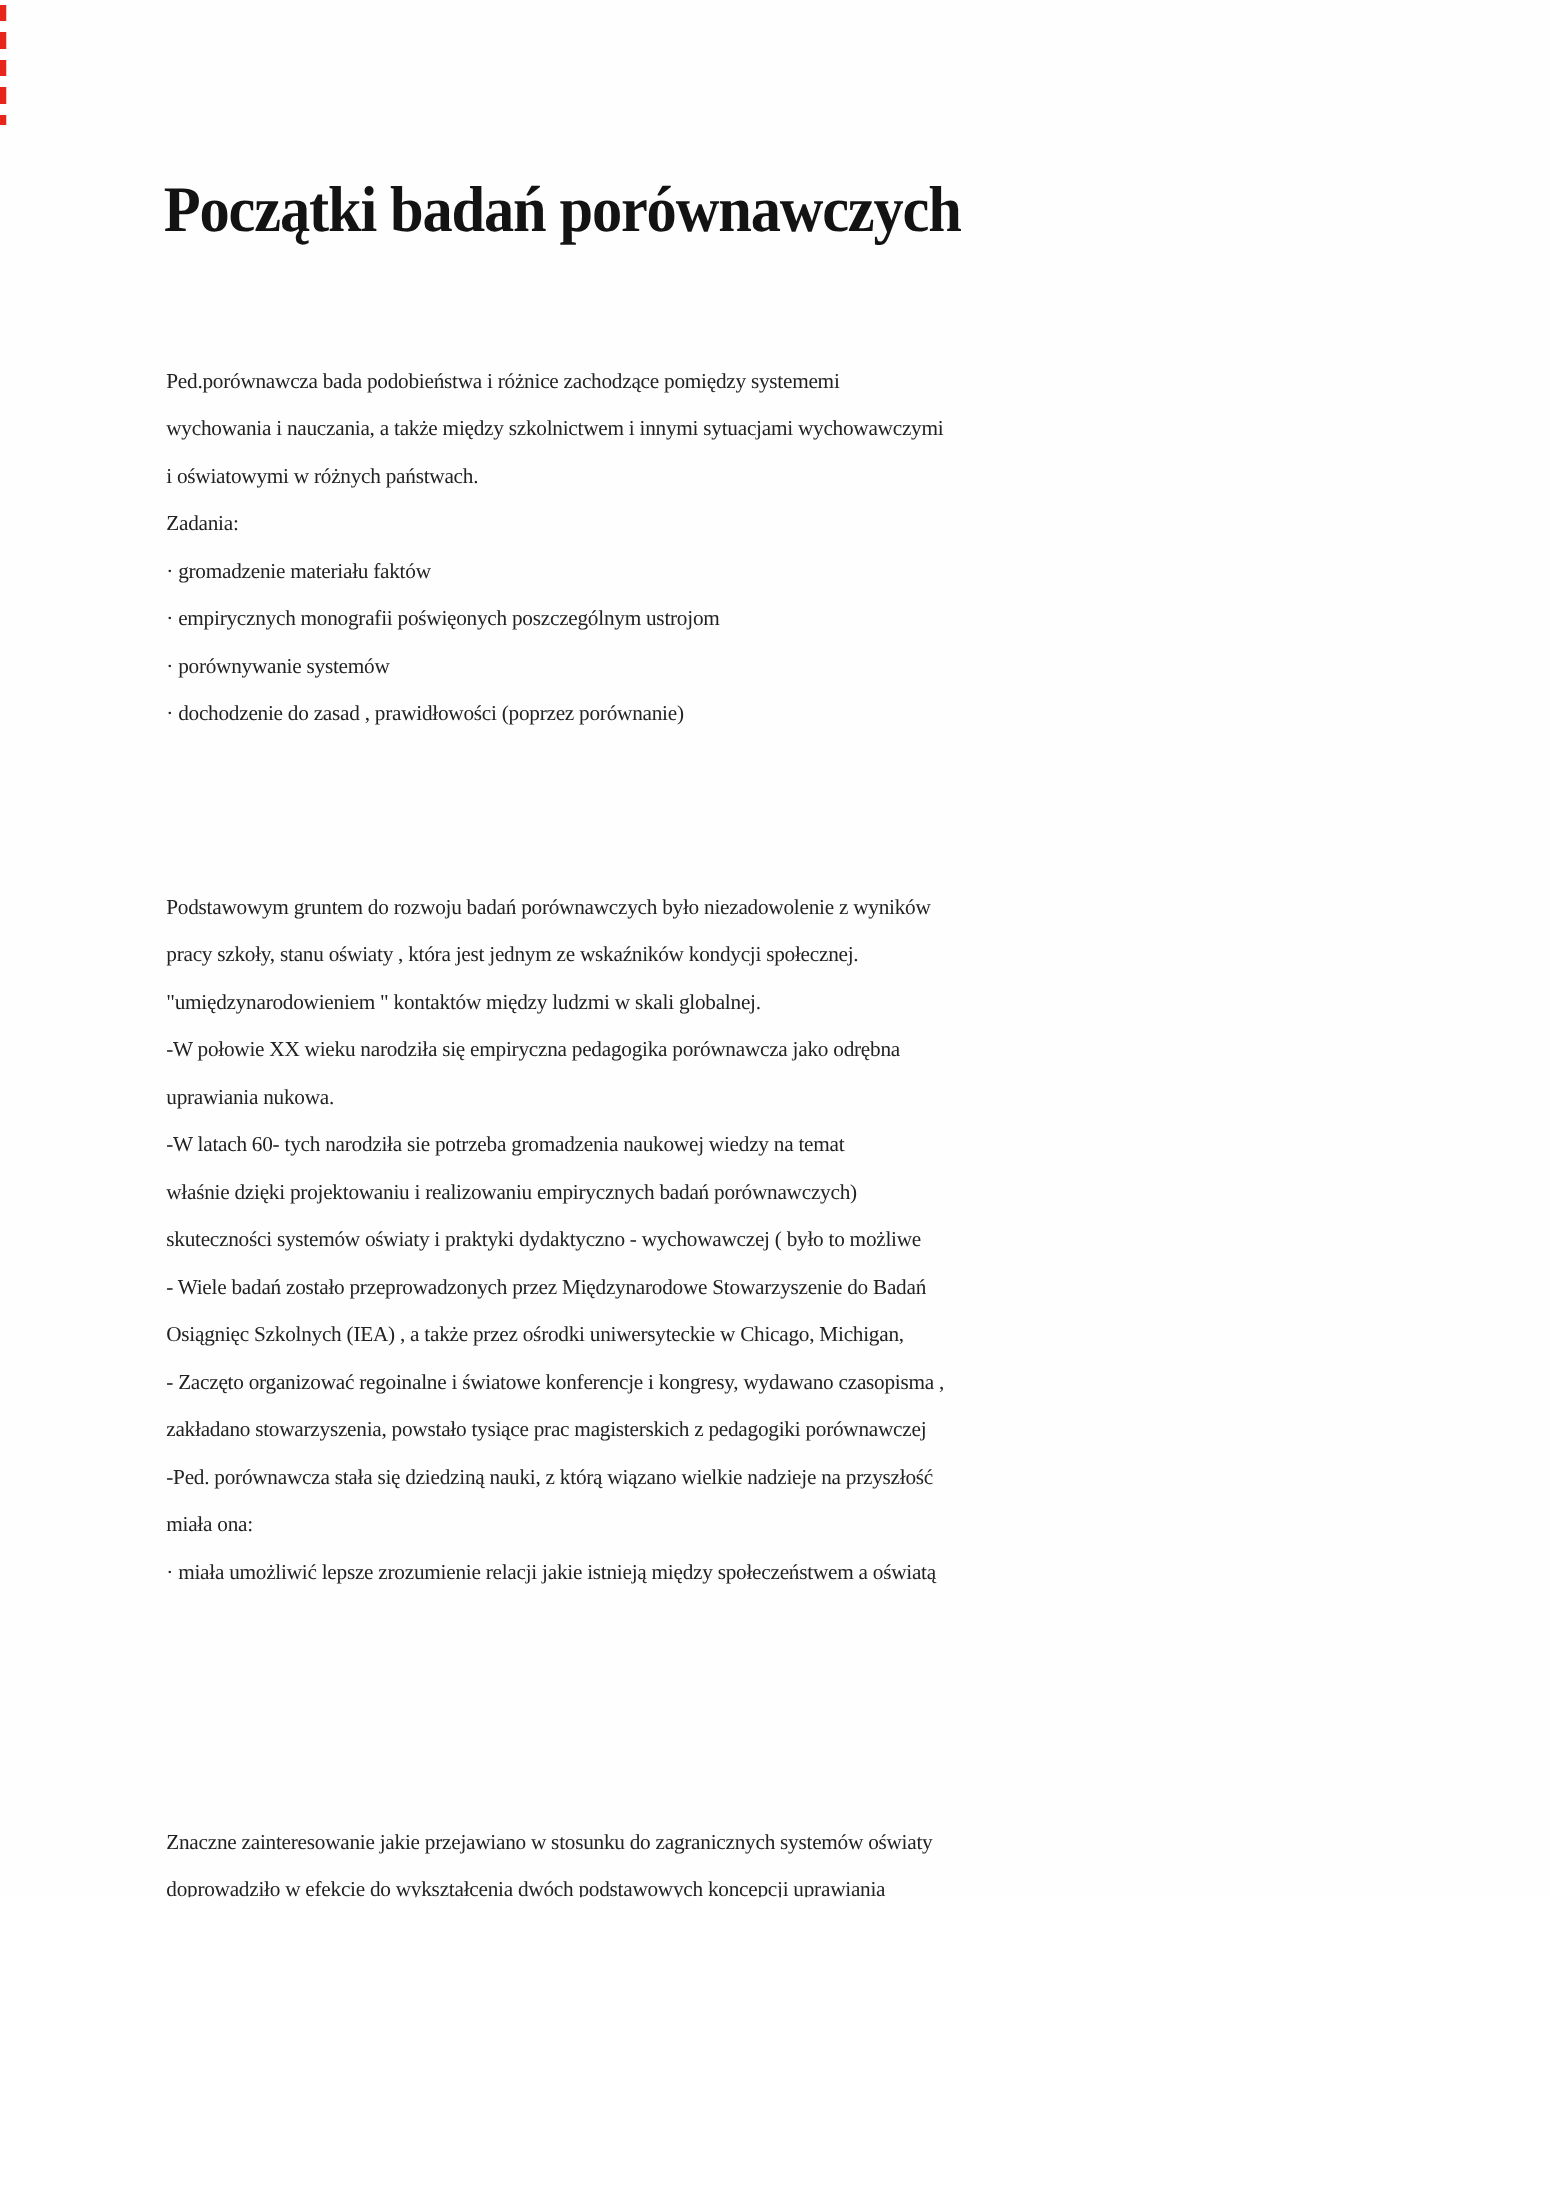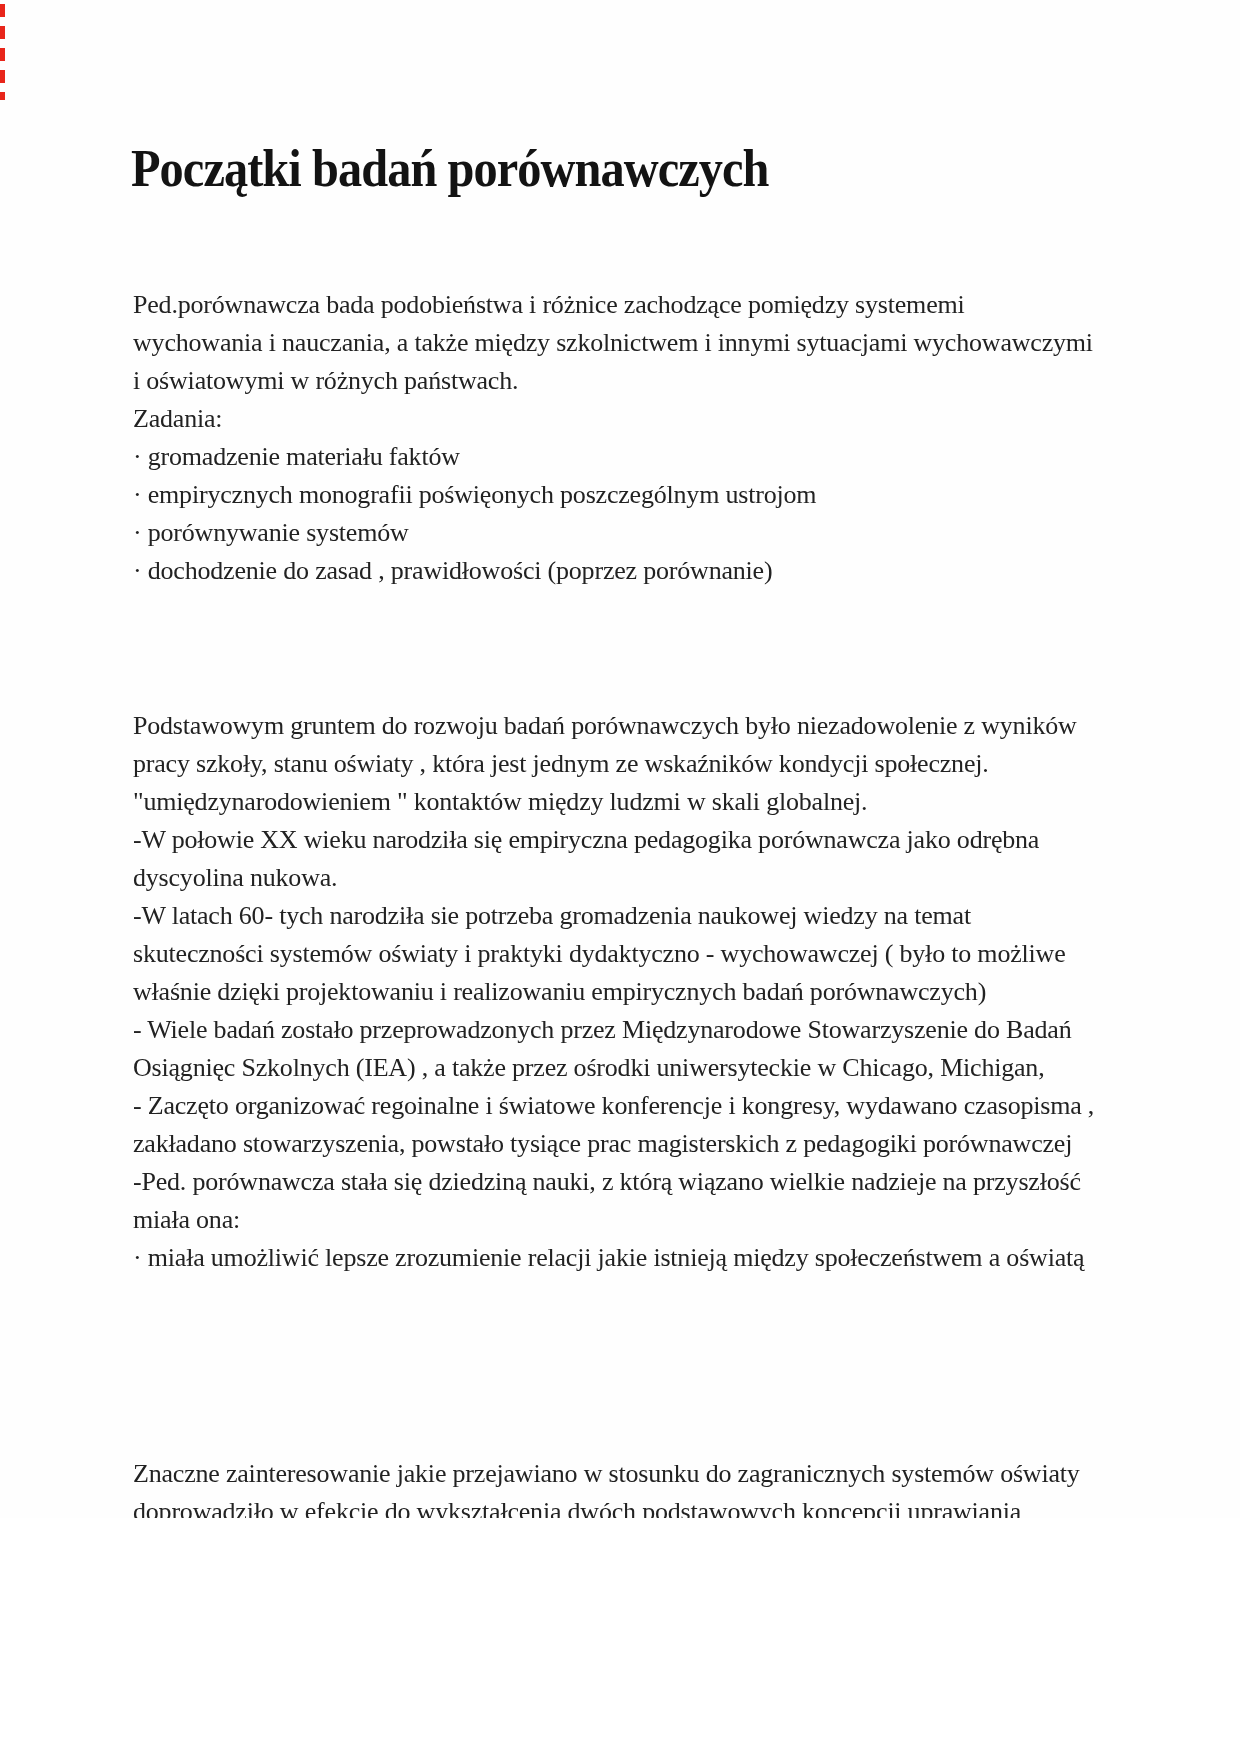--- a/index.html
+++ b/index.html
@@ -30,21 +30,21 @@
     transform: scaleX(0.93);
     transform-origin: left top;
     white-space: nowrap;
   }
   .para {
     position: absolute;
     left: 133px;
     right: 30px;
   }
   .para .line {
-    font-size: 26px;
+    font-size: 17px;
     line-height: 38px;
     letter-spacing: -0.2px;
     white-space: nowrap;
     color: #222222;
   }
   .para-1 { top: 286px; }
   .para-2 { top: 677px; margin-top: 30px; }
   .para-3 { top: 1455px; }
   .red-marks {
     position: absolute;
@@ -77,24 +77,24 @@
         <div class="line">· gromadzenie materiału faktów</div>
         <div class="line">· empirycznych monografii poświęonych poszczególnym ustrojom</div>
         <div class="line">· porównywanie systemów</div>
         <div class="line">· dochodzenie do zasad , prawidłowości (poprzez porównanie)</div>
       </div>
       <div class="para para-2">
         <div class="line">Podstawowym gruntem do rozwoju badań porównawczych było niezadowolenie z wyników</div>
         <div class="line">pracy szkoły, stanu oświaty , która jest jednym ze wskaźników kondycji społecznej.</div>
         <div class="line">"umiędzynarodowieniem " kontaktów między ludzmi w skali globalnej.</div>
         <div class="line">-W połowie XX wieku narodziła się empiryczna pedagogika porównawcza jako odrębna</div>
-        <div class="line">dyscyolina nukowa.</div>
+        <div class="line">uprawiania nukowa.</div>
         <div class="line">-W latach 60- tych narodziła sie potrzeba gromadzenia naukowej wiedzy na temat</div>
+        <div class="line">właśnie dzięki projektowaniu i realizowaniu empirycznych badań porównawczych)</div>
         <div class="line">skuteczności systemów oświaty i praktyki dydaktyczno - wychowawczej ( było to możliwe</div>
-        <div class="line">właśnie dzięki projektowaniu i realizowaniu empirycznych badań porównawczych)</div>
         <div class="line">- Wiele badań zostało przeprowadzonych przez Międzynarodowe Stowarzyszenie do Badań</div>
         <div class="line">Osiągnięc Szkolnych (IEA) , a także przez ośrodki uniwersyteckie w Chicago, Michigan,</div>
         <div class="line">- Zaczęto organizować regoinalne i światowe konferencje i kongresy, wydawano czasopisma ,</div>
         <div class="line">zakładano stowarzyszenia, powstało tysiące prac magisterskich z pedagogiki porównawczej</div>
         <div class="line">-Ped. porównawcza stała się dziedziną nauki, z którą wiązano wielkie nadzieje na przyszłość</div>
         <div class="line">miała ona:</div>
         <div class="line">· miała umożliwić lepsze zrozumienie relacji jakie istnieją między społeczeństwem a oświatą</div>
       </div>
       <div class="para para-3">
         <div class="line">Znaczne zainteresowanie jakie przejawiano w stosunku do zagranicznych systemów oświaty</div>

